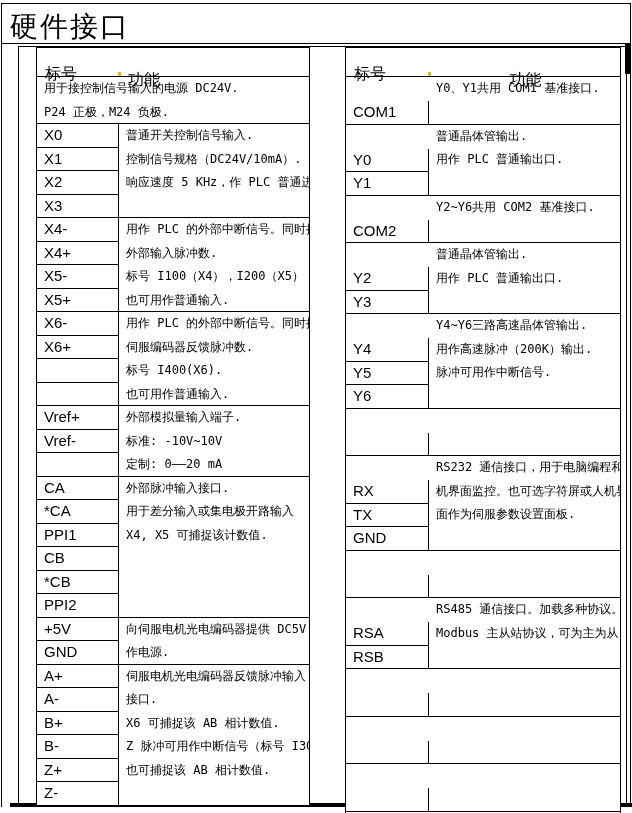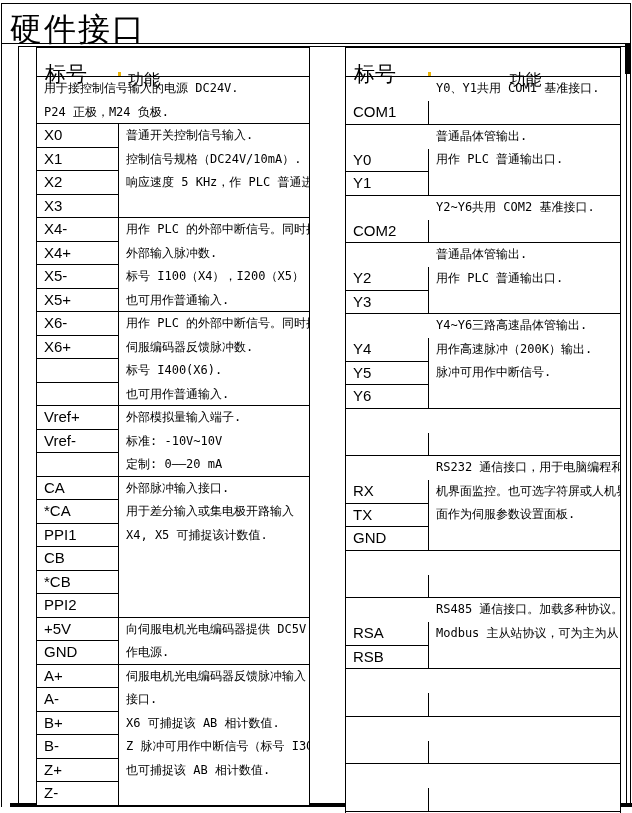--- a/index.html
+++ b/index.html
@@ -4,31 +4,31 @@
 <style>
   html,body { margin:0; padding:0; background:#fff; }
   .page {
     position:relative; width:632px; height:813px; background:#ffffff;
     font-family:"Liberation Sans", sans-serif; color:#000;
     overflow:hidden;
   }
   .line { position:absolute; background:#000; }
   .page-title {
     position:absolute; left:10px; top:8px;
-    font-size:32px; font-weight:400; letter-spacing:2px;
+    font-size:28px; font-weight:400; letter-spacing:2px;
   }
   .tbl {
     position:absolute; top:47px; background:#fff;
     border:1px solid #000; display:flex; flex-direction:column;
   }
   .tbl.left  { left:36px;  width:272px; }
   .tbl.right { left:345px; width:274px; }
   .hdr { display:flex; height:28px; border-bottom:1px solid #000; }
   .hl {
-    border-right:3px solid #eab308; font-size:21px;
+    border-right:3px solid #eab308; font-size:16px;
     display:flex; align-items:center; padding-left:8px; box-sizing:content-box;margin-top:24px;
   }
   .left  .hl { width:73px; }
   .right .hl { width:74px; }
   .hf { flex:1; font-size:16px; display:flex; align-items:center; padding-left:7px;margin-top:32px; }
   .right .hf { justify-content:center; padding-left:0; }
   .grp { display:flex; border-bottom:1px solid #000; }
   .grp:last-child { border-bottom:none; }
   .lbls { display:flex; flex-direction:column; border-right:1px solid #000; }
   .left  .lbls { width:81px; }

